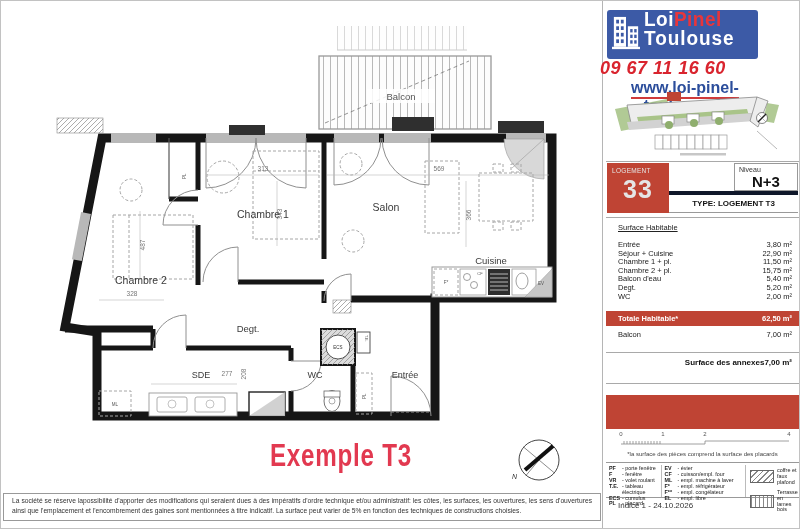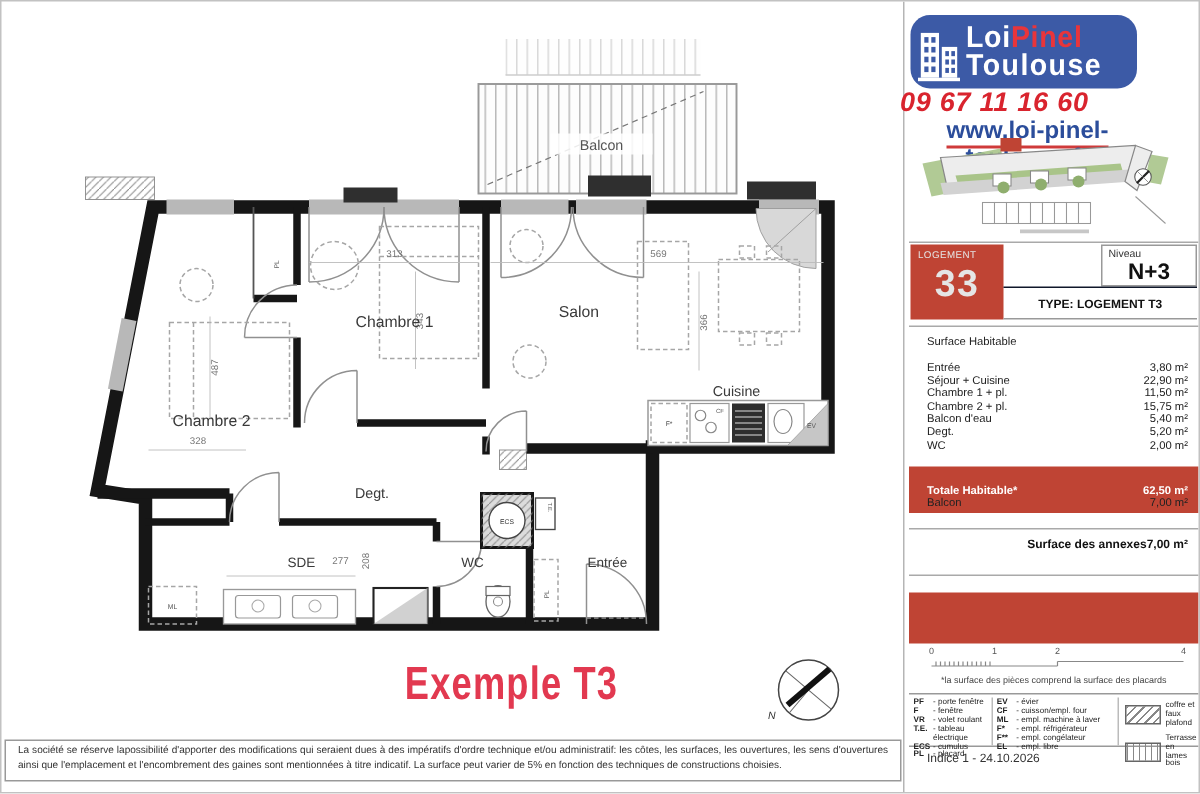--- a/index.html
+++ b/index.html
@@ -1,39 +1,39 @@
 <!DOCTYPE html>
 <html><head>
 <meta charset="utf-8">
 <style>
   html,body{margin:0;padding:0;background:#e8e8e8;font-family:"Liberation Sans",sans-serif;}
   #app{position:relative;width:800px;height:529px;background:#fff;border:1px solid #c2c2c2;box-sizing:border-box;overflow:hidden;}
   .abs{position:absolute;}
   
   .vdivider{left:601px;top:0;width:1px;height:529px;background:#b5b5b5;}
-  .logo-box{left:606px;top:9px;width:151px;height:49px;background:#3c5aa6;border-radius:13px;display:flex;align-items:center;padding-left:5px;box-sizing:border-box;}
+  .logo-box{left:606px;top:9px;width:151px;height:49px;background:#3c5aa6;border-radius:3px;display:flex;align-items:flex-start;padding-left:5px;box-sizing:border-box;}
   .logo-text{margin-left:4px;line-height:19px;font-weight:bold;transform:scaleX(.95);transform-origin:left;}
   .logo-l1{font-size:20px;color:#fff;letter-spacing:.5px;}
   .logo-l1 .red{color:#e8353b;}
   .logo-l2{font-size:20px;color:#fff;letter-spacing:1px;}
   .phone{left:599px;top:57px;width:166px;text-align:left;font-size:18px;font-weight:bold;font-style:italic;color:#d9242e;letter-spacing:.5px;}
   .url{left:599px;top:78px;width:170px;text-align:center;font-size:16px;font-weight:bold;color:#2b4d9b;}
   .url span{border-bottom:2px solid #cf3a3a;padding-bottom:1px;}
   .hline{background:#a9a9a9;height:1px;}
   .unit-red{left:606px;top:162px;width:62px;height:50px;background:#bf4434;color:#e5e5e5;}
   .unit-red .lbl{font-size:6.5px;letter-spacing:.3px;padding:4px 0 0 5px;}
   .unit-red .num{font-size:25px;font-weight:bold;text-align:center;margin-top:1px;letter-spacing:1px;}
   .niveau-cell{left:733px;top:162px;width:64px;height:28px;border:1px solid #999;box-sizing:border-box;}
   .niveau-cell .lbl{font-size:7px;color:#333;padding:2px 0 0 4px;}
   .niveau-cell .val{font-size:15px;font-weight:bold;text-align:center;color:#111;}
-  .type-cell{left:668px;top:190px;width:129px;height:22px;border-top:1px solid #0f172a;border-bottom:1px solid #999;box-sizing:border-box;display:flex;align-items:center;justify-content:center;font-size:8px;font-weight:bold;color:#111;}
+  .type-cell{left:668px;top:190px;width:129px;height:22px;border-top:4px solid #0f172a;border-bottom:1px solid #999;box-sizing:border-box;display:flex;align-items:center;justify-content:center;font-size:8px;font-weight:bold;color:#111;}
   .surf{left:605px;top:222px;width:193px;}
-  .surf .title{font-size:7.5px;color:#222;padding-left:12px;margin-bottom:9px;}
+  .surf .title{font-size:7.5px;color:#222;padding-left:12px;margin-bottom:9px;text-decoration:underline;}
   .srow{display:flex;justify-content:space-between;padding:0 7px 0 12px;font-size:7.5px;color:#222;line-height:8.6px;}
-  .totbar{left:605px;top:310px;width:193px;height:31px;background:#bf4434;color:#fff;display:flex;justify-content:space-between;align-items:center;padding:0 7px 0 12px;box-sizing:border-box;font-size:7.5px;font-weight:bold;}
+  .totbar{left:605px;top:310px;width:193px;height:15px;background:#bf4434;color:#fff;display:flex;justify-content:space-between;align-items:center;padding:0 7px 0 12px;box-sizing:border-box;font-size:7.5px;font-weight:bold;}
   .balrow{left:605px;top:329px;width:193px;display:flex;justify-content:space-between;padding:0 7px 0 12px;box-sizing:border-box;font-size:7.5px;color:#222;}
   .annexrow{left:605px;top:357px;width:193px;display:flex;justify-content:flex-end;padding:0 7px 0 12px;box-sizing:border-box;font-size:8px;font-weight:bold;color:#111;}
   .redblock{left:605px;top:394px;width:193px;height:34px;background:#bf4434;}
   .footnote{left:605px;top:450px;width:193px;text-align:center;font-size:6px;color:#444;}
   .legend{left:605px;top:461px;width:193px;height:36px;border-top:1px solid #999;border-bottom:1px solid #999;box-sizing:border-box;display:flex;font-size:5.4px;color:#222;line-height:5.9px;padding-top:2px;}
   .lcol{padding:1px 2px 0 3px;}
   .lcol1{width:53px;border-right:1px solid #bbb;}
   .lcol2{width:84px;border-right:1px solid #bbb;}
   .lcol3{width:48px;}
   .lrow{display:flex;}

